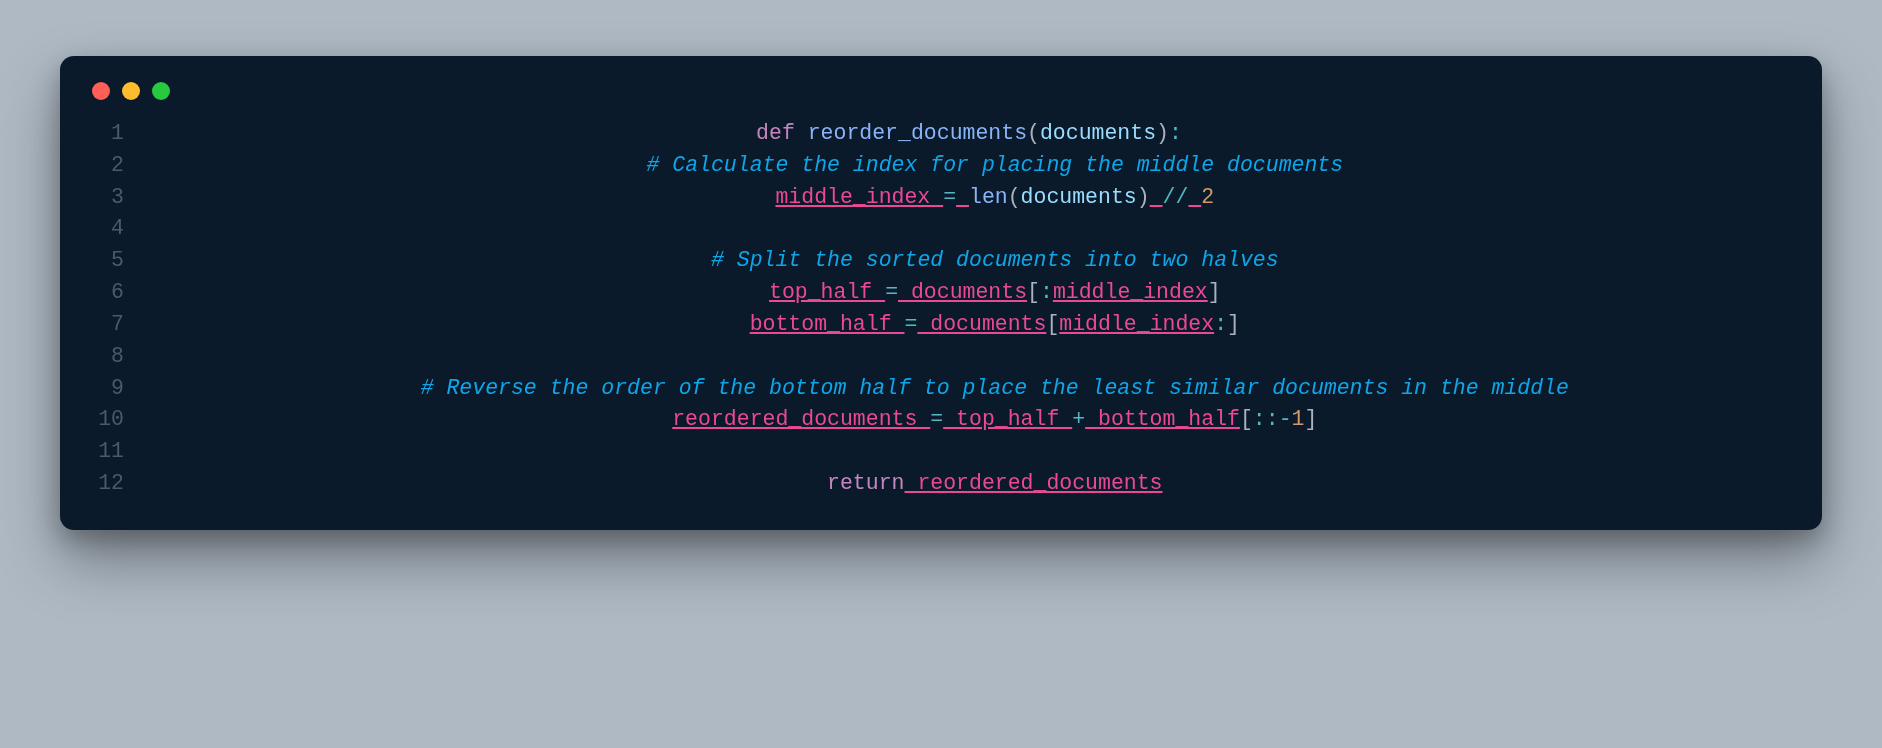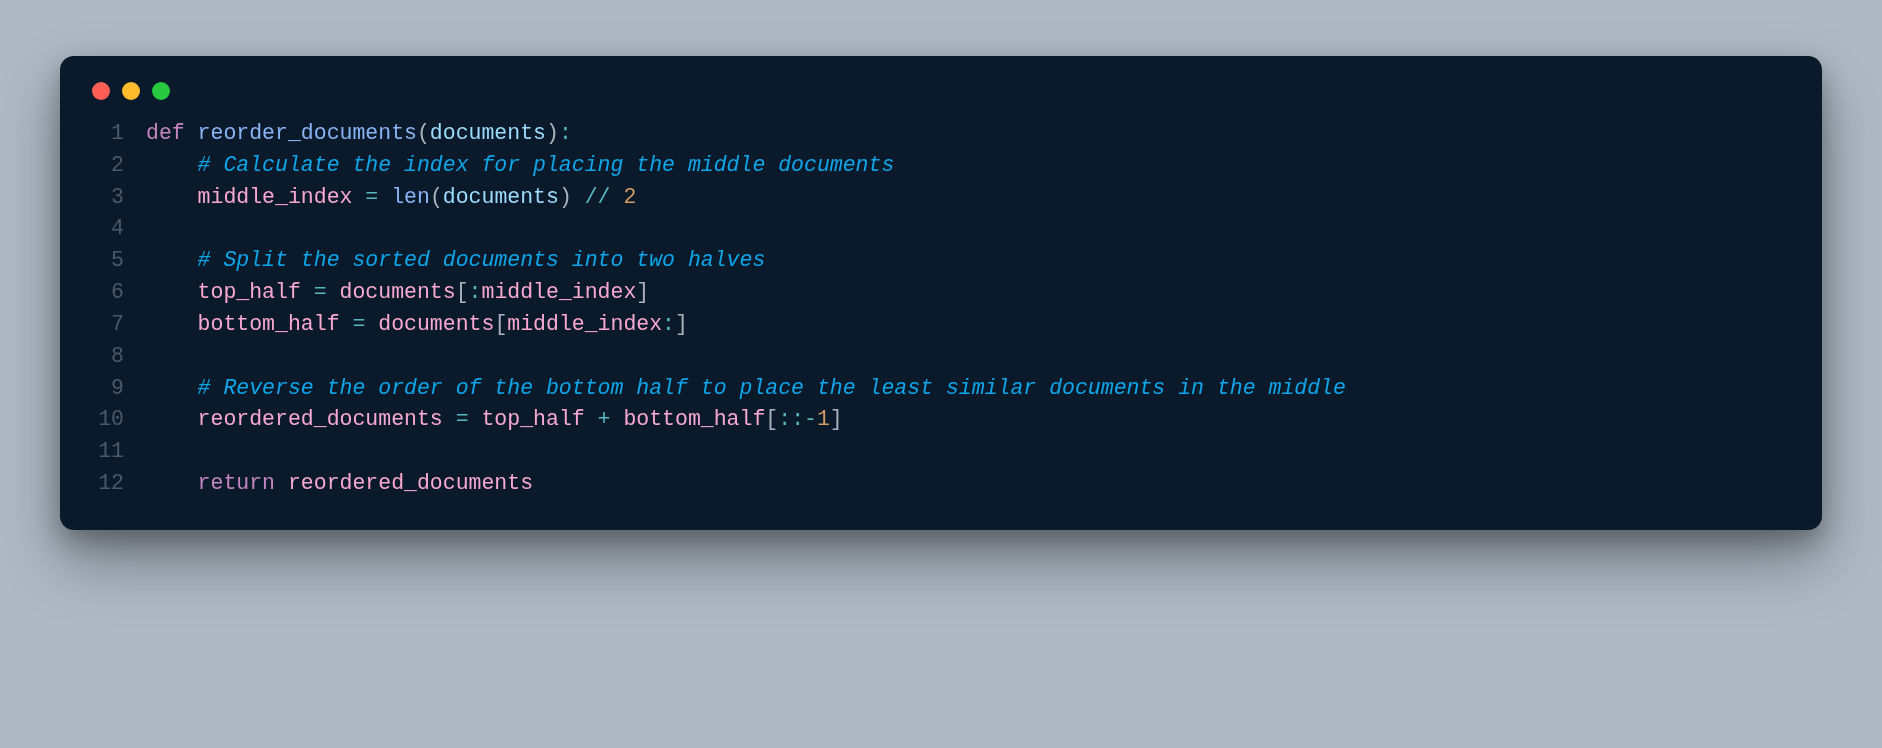--- a/index.html
+++ b/index.html
@@ -46,27 +46,28 @@
   .lineno {
     width: 56px;
     text-align: right;
     color: #4a5a6a;
     padding-right: 22px;
     user-select: none;
     flex-shrink: 0;
   }
   .linecontent {
     flex: 1 1 auto;
+    text-align: center;
   }
 
   
   .tok-kw   { color: #c586c0; }  
   .tok-fn   { color: #8ab4f8; }  
   .tok-param{ color: #9cdcfe; }  
-  .tok-id   { color: #f9a8d4; }  
+  .tok-id   { color: #ec4899; text-decoration: underline; }  
   .tok-op   { color: #56b6c2; }  
   .tok-num  { color: #d19a66; }  
   .tok-cmt  { color: #0ea5e9; font-style: italic; }
   .tok-punc { color: #abb2bf; }  
 </style>
 </head>
 <body>
 
 <div class="editor-window">
   <div class="traffic-lights">

